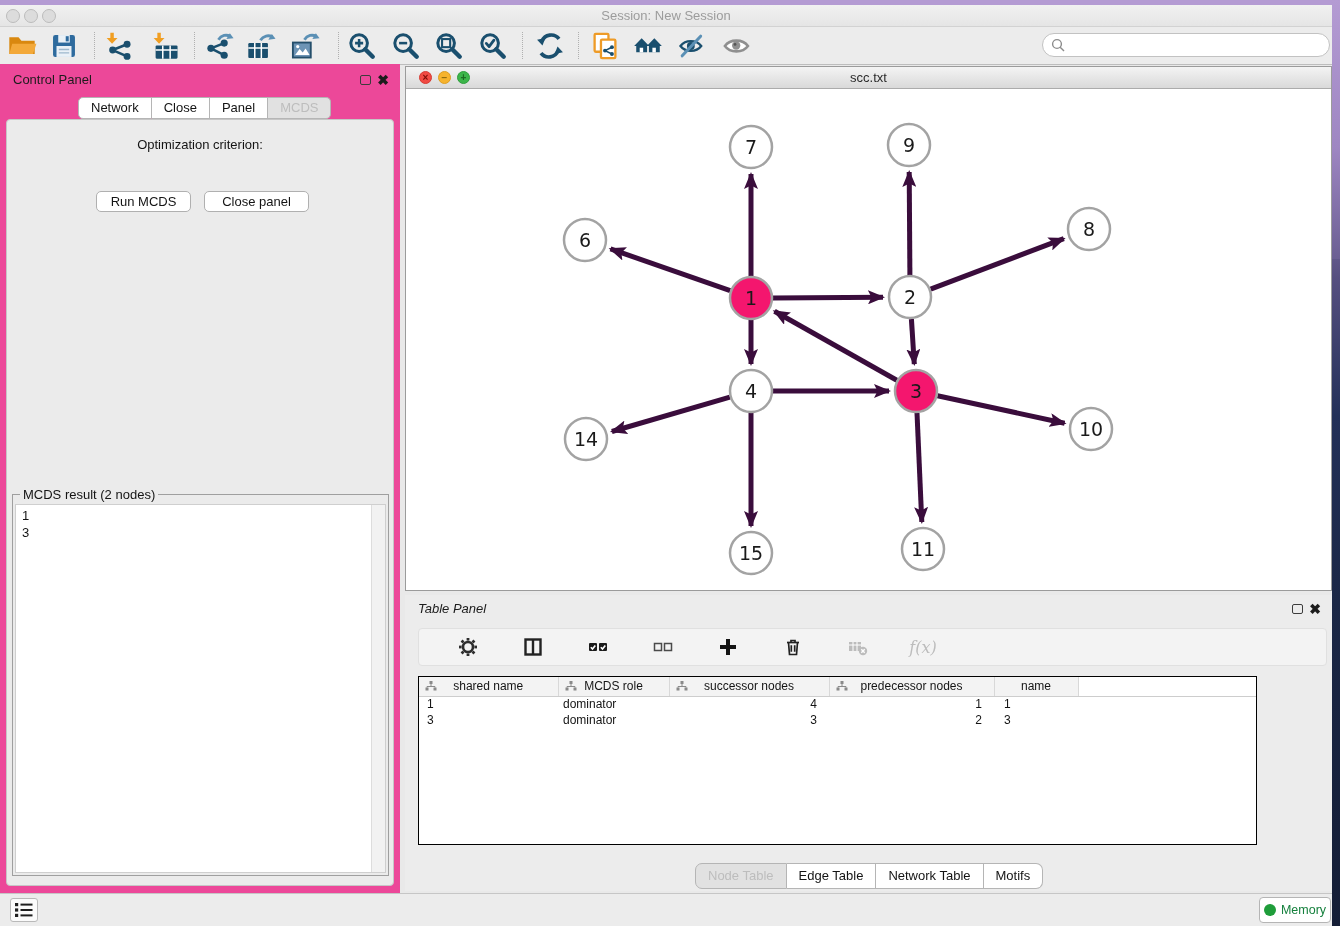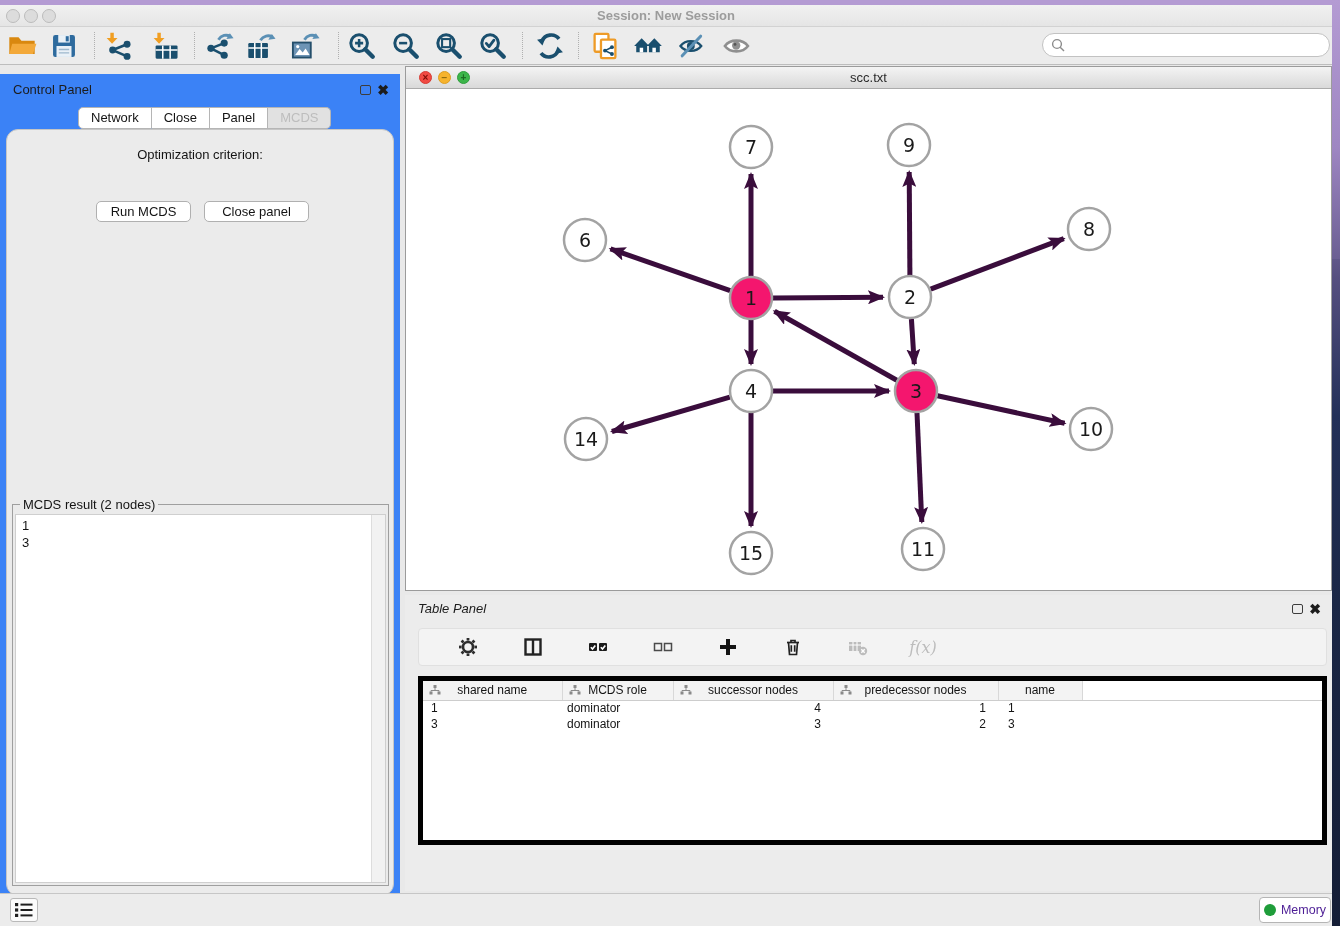--- a/index.html
+++ b/index.html
@@ -15,21 +15,21 @@
   #wallpaper-top { position:absolute; left:0; top:0; width:100%; height:5px; background:#b49bd3; z-index:50; }
   #wallpaper-right { position:absolute; right:0; top:0; width:8px; height:100%; z-index:50;
     background:linear-gradient(180deg,#b49bd3 0%,#9e86c2 16%,#6b5f93 28%,#31386200 0),
                linear-gradient(180deg,#b49bd3 0%,#9e86c2 16%,#564f80 30%,#233058 45%,#1b2746 65%,#141d36 100%); }
 
   
   #titlebar { position:absolute; left:0; top:5px; width:1332px; height:22px;
     background:linear-gradient(#f1f1f1,#e5e5e5); border-bottom:1px solid #d2d2d2; }
   #titlebar .traffic { position:absolute; top:4px; width:14px; height:14px; border-radius:50%;
     background:#dcdcdc; border:1px solid #bcbcbc; }
-  #titlebar-title { text-align:center; line-height:21px; font-size:13px; color:#9c9c9c;font-weight:bold; }
+  #titlebar-title { text-align:center; line-height:21px; font-size:13px; color:#9c9c9c; }
 
   
   #main-toolbar { position:absolute; left:0; top:27px; width:1332px; height:38px;
     background:#ececec; border-bottom:1px solid #bdbdbd; }
   .tbi { position:absolute; top:4px; width:30px; height:30px; cursor:default; }
   .tbi svg { width:30px; height:30px; display:block; }
   .tbsep { position:absolute; top:5px; height:27px; border-left:1px dotted #b0b0b0; }
   #search-box { position:absolute; left:1042px; top:6px; width:288px; height:24px;
     background:#fff; border:1px solid #c2c2c2; border-radius:12px; display:flex; align-items:center; padding:0 8px; }
   #search-box svg { flex:0 0 auto; margin-right:5px; }
@@ -42,28 +42,28 @@
 
   
   .seg-tabs { display:flex; }
   .seg-tab { background:#fff; border:1px solid #b5b5b5; border-left:none; padding:0 12px;
     font-size:13px; line-height:20px; color:#141414; white-space:nowrap; }
   .seg-tab:first-child { border-left:1px solid #b5b5b5; border-radius:5px 0 0 5px; }
   .seg-tab:last-child { border-radius:0 5px 5px 0; }
   .seg-tab.active { background:#e1e1e1; color:#bdbdbd; }
 
   
-  #control-panel { position:absolute; left:0; top:64px; width:400px; height:829px; background:#3b82f6;margin-top:10px; }
+  #control-panel { position:absolute; left:0; top:64px; width:400px; height:829px; background:#ec4899; }
   #cp-header { position:relative; height:31px; }
   #cp-header .panel-title { position:absolute; left:13px; line-height:31px; }
   #cp-float { position:absolute; right:29px; top:11px; }
   #cp-close { position:absolute; right:11px; top:11px; }
   #cp-tabs { position:absolute; left:78px; top:33px; }
   #cp-content { position:absolute; left:6px; top:55px; width:388px; height:767px;
-    border:1px solid #c6c6c6; border-radius:12px; background:#ebebeb; }
+    border:1px solid #c6c6c6; border-radius:4px; background:#ebebeb; }
   #opt-label { position:absolute; top:17px; width:100%; text-align:center; font-size:13px; color:#141414; }
   #opt-select { position:absolute; left:38px; top:39px; width:310px; height:22px; background:#fff;
     border:1px solid #b0b0b0; border-radius:5px; font-size:13px; line-height:20px; padding-left:10px; color:#141414; }
   #opt-select .stepper { position:absolute; right:7px; top:3px; display:flex; flex-direction:column; gap:2px; }
   .cp-btn { position:absolute; top:71px; height:21px; background:#fff; border:1px solid #b0b0b0;
     border-radius:5px; font-size:13px; color:#141414; font-family:"Liberation Sans",sans-serif; text-align:center; padding:0; }
   #run-btn { left:89px; width:95px; }
   #close-panel-btn { left:197px; width:105px; }
   #mcds-fieldset { position:absolute; left:5px; top:374px; width:377px; height:382px; border:1px solid #9f9f9f; }
   #mcds-legend { position:absolute; top:-8px; left:7px; background:#ebebeb; padding:0 3px; font-size:13px; color:#141414; }
@@ -88,22 +88,22 @@
   
   #table-panel { position:absolute; left:405px; top:595px; width:927px; height:296px; background:#ececec; }
   #tp-header { position:relative; height:28px; }
   #tp-header .panel-title { position:absolute; left:13px; line-height:28px;font-style:italic; }
   #tp-float { position:absolute; right:29px; top:9px; }
   #tp-close { position:absolute; right:11px; top:9px; }
   #tp-toolbar { position:absolute; left:13px; top:33px; width:909px; height:38px; background:#f3f3f3;
     border:1px solid #e0e0e0; border-radius:4px; display:flex; align-items:center; padding:0 14px; gap:19px; }
   .tpi { width:22px; height:22px; display:flex; align-items:center; justify-content:center;margin-left:24px; }
   .fx-label { font-family:"DejaVu Serif", serif; font-style:italic; font-size:16px; color:#bcbcbc; }
-  #tp-tablewrap { position:absolute; left:13px; top:81px; width:909px; height:169px; background:#fff;
-    border:5px solid #000000; overflow:hidden; }
+  #tp-tablewrap { position:absolute; left:13px; top:81px; width:839px; height:169px; background:#fff;
+    border:1px solid #000000; overflow:hidden; }
   #node-table { border-collapse:collapse; width:100%; table-layout:fixed; }
   #node-table th { background:#f3f3f3; border-bottom:1px solid #cdcdcd; border-right:1px solid #d8d8d8;
     height:19px; font-weight:normal; font-size:12px; color:#141414; position:relative; text-align:center; }
   #node-table th.filler { background:#fff; border-right:none; }
   #node-table td { height:16px; font-size:12px; color:#141414; padding:0; white-space:nowrap; }
   #node-table td.al { text-align:left; padding-left:8px; }
   #node-table td.al2 { text-align:left; padding-left:5px; }
   #node-table td.ar { text-align:right; padding-right:12px; }
   #node-table td.an { text-align:left; padding-left:10px; }
   .sort-ic { position:absolute; left:6px; top:3px; }
@@ -112,21 +112,21 @@
   #tp-tabs .seg-tab:first-child { border-radius:7px 0 0 7px; }
   #tp-tabs .seg-tab:last-child { border-radius:0 7px 7px 0; }
 
   
   #status-bar { position:absolute; left:0; top:893px; width:1332px; height:33px; background:#ececec; border-top:1px solid #c6c6c6; }
   #list-btn { position:absolute; left:10px; top:4px; width:28px; height:24px; background:#fafafa;
     border:1px solid #b9b9b9; border-radius:3px; display:flex; align-items:center; justify-content:center; }
   #memory-btn { position:absolute; left:1259px; top:3px; width:72px; height:26px; background:#fff;
     border:1px solid #b5b5b5; border-radius:4px; display:flex; align-items:center; justify-content:center; gap:5px; }
   #memory-btn .dot { width:12px; height:12px; border-radius:50%; background:#1f9d3a; }
-  #memory-btn .lbl { font-size:12.5px; color:#4c1d95; }
+  #memory-btn .lbl { font-size:12.5px; color:#15803d; }
 </style>
 </head>
 <body>
 
 <div id="titlebar">
   <span class="traffic" style="left:6px"></span>
   <span class="traffic" style="left:24px"></span>
   <span class="traffic" style="left:42px"></span>
   <div id="titlebar-title">Session: New Session</div>
 </div>
@@ -536,20 +536,26 @@
             <td class="al">3</td>
             <td class="al2">dominator</td>
             <td class="ar">3</td>
             <td class="ar">2</td>
             <td class="an">3</td>
             <td></td>
           </tr>
         </tbody>
     </table>
   </div>
+  <div id="tp-tabs" class="seg-tabs">
+      <div class="seg-tab active">Node Table</div>
+      <div class="seg-tab">Edge Table</div>
+      <div class="seg-tab">Network Table</div>
+      <div class="seg-tab">Motifs</div>
+    </div>
 </div>
 
 <div id="status-bar">
   <div id="list-btn">
     <svg width="22" height="18" viewBox="0 0 22 18">
         <g fill="#1e1e1e">
           <rect x="2" y="2" width="3.2" height="3.2"></rect>
           <rect x="2" y="7.4" width="3.2" height="3.2"></rect>
           <rect x="2" y="12.8" width="3.2" height="3.2"></rect>
           <rect x="7.5" y="2.6" width="12" height="2"></rect>

